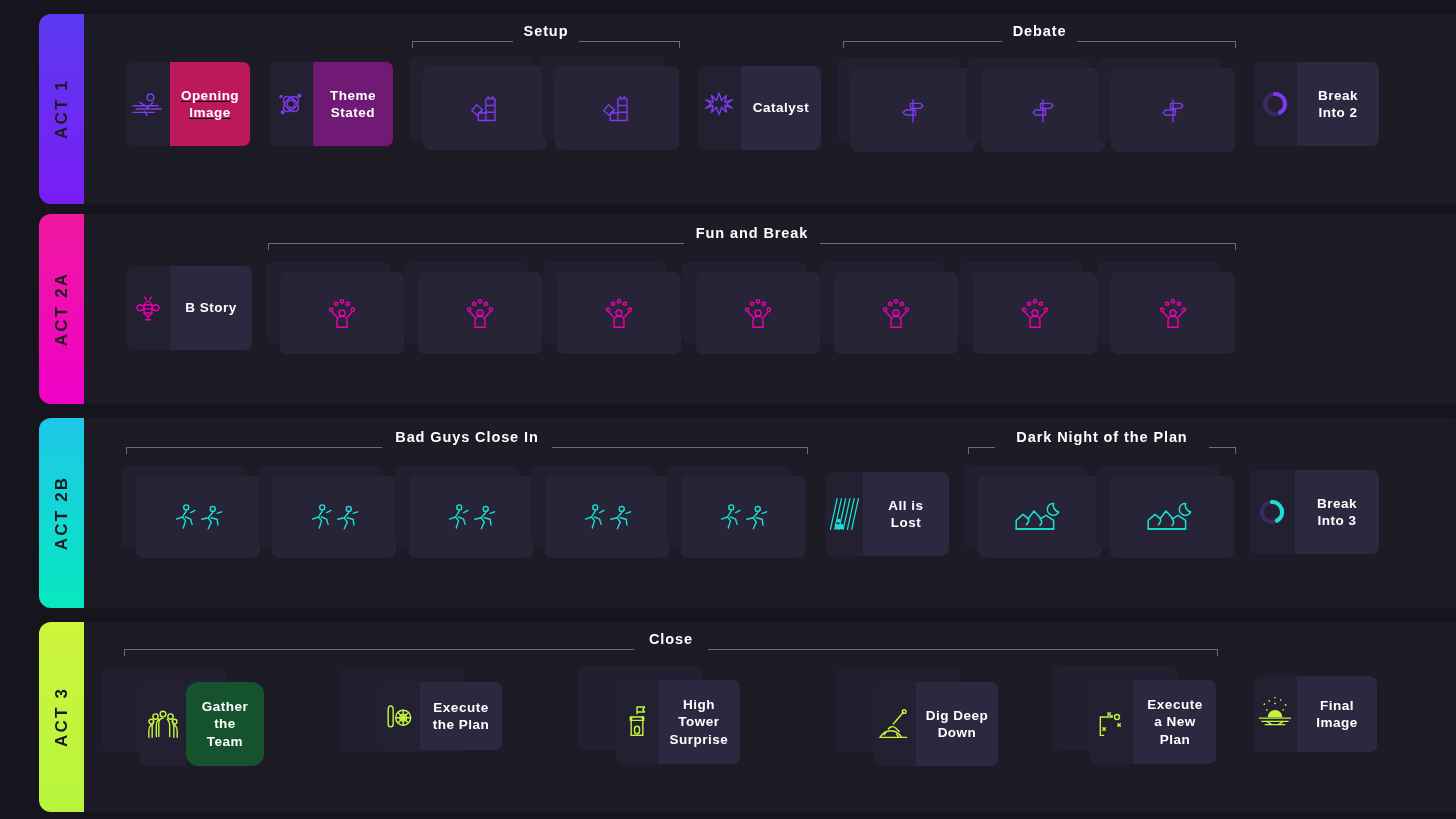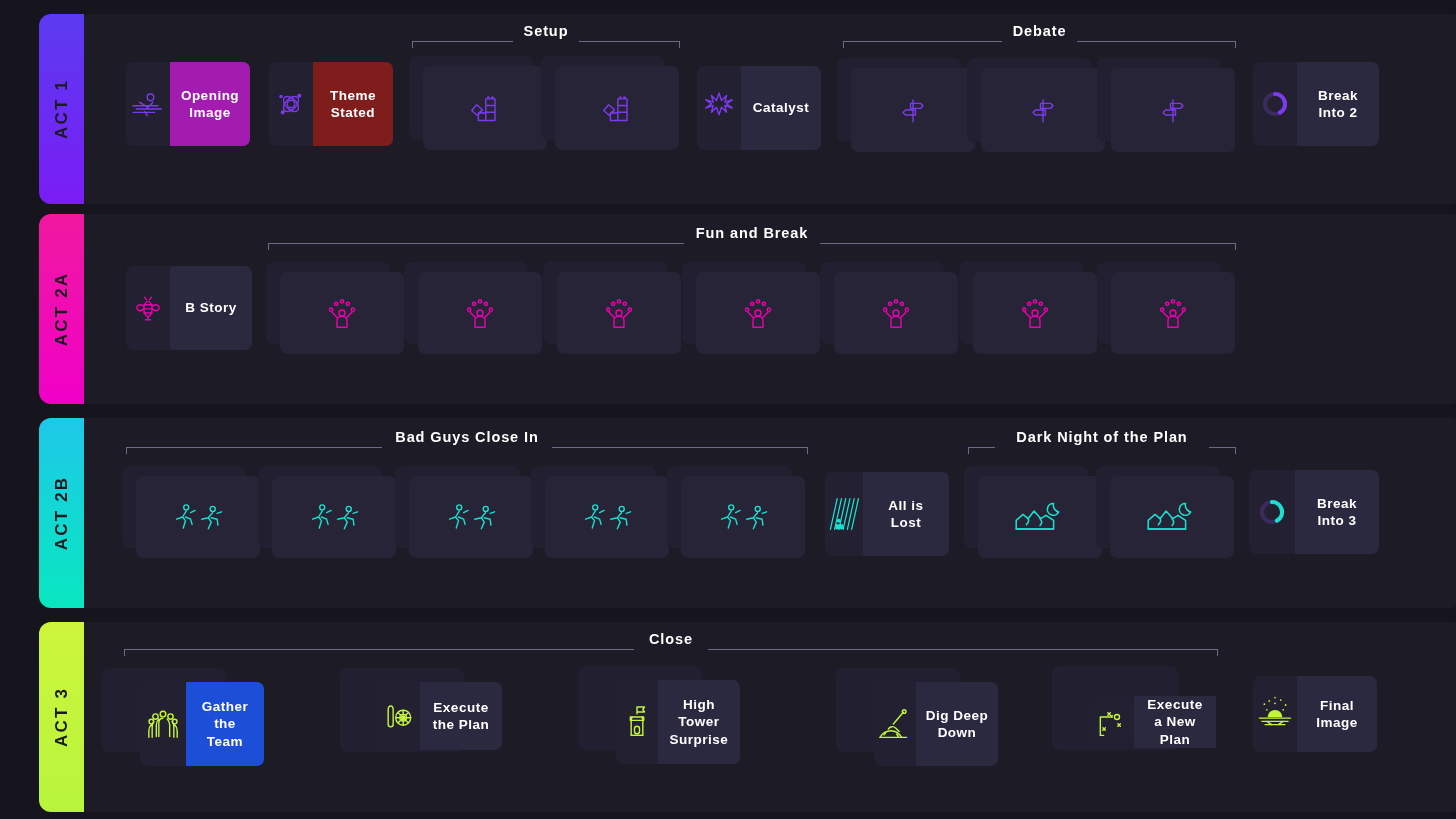--- a/index.html
+++ b/index.html
@@ -99,36 +99,36 @@
       <div class="tick" style="left: 0px; background: rgb(110, 106, 134);"></div>
       <div class="tick" style="right: 0px; background: rgb(110, 106, 134);"></div>
     </div>
     <div class="card" style="left: 126px; top: 62px; width: 124px; height: 84px;">
       <div class="icon-pane" style="width: 44px; background: rgb(34, 32, 49);">
         <svg width="40" height="40" viewBox="0 0 48 48" fill="none" stroke="#7c3aed" stroke-width="1.7" stroke-linecap="round" stroke-linejoin="round">
           <circle cx="27" cy="16" r="4"></circle>
           <path d="M6 26h30M10 30h30M6 34h26M14 22l10 6M30 22l-8 8M20 33l3 5"></path>
         </svg>
       </div>
-      <div class="label-pane" style="background: #a21caf;">
+      <div class="label-pane" style="background: #be185d; text-decoration: underline;">
         <span>Opening Image</span>
       </div>
     </div>
     <div class="card" style="left: 269px; top: 62px; width: 124px; height: 84px;">
       <div class="icon-pane" style="width: 44px; background: rgb(34, 32, 49);">
         <svg width="40" height="40" viewBox="0 0 48 48" fill="none" stroke="#7c3aed" stroke-width="1.7" stroke-linecap="round" stroke-linejoin="round">
           <circle cx="24" cy="24" r="4.5"></circle>
           <ellipse cx="24" cy="24" rx="11" ry="6.5" transform="rotate(45 24 24)"></ellipse>
           <ellipse cx="24" cy="24" rx="11" ry="6.5" transform="rotate(-45 24 24)"></ellipse>
           <circle cx="34" cy="14" r="1.6" fill="#7c3aed"></circle>
           <circle cx="14" cy="34" r="1.6" fill="#7c3aed"></circle>
           <circle cx="12" cy="15" r="1.3" fill="#7c3aed"></circle>
         </svg>
       </div>
-      <div class="label-pane" style="background: #7f1d1d;">
+      <div class="label-pane" style="background: #701a75;">
         <span>Theme Stated</span>
       </div>
     </div>
     <div class="ghost" style="left: 409px; top: 56px; width: 124px; height: 84px;"></div>
     <div class="card plain" style="left: 423px; top: 66px; width: 124px; height: 84px;">
       <div class="icon-only">
         <svg width="40" height="40" viewBox="0 0 48 48" fill="none" stroke="#7c3aed" stroke-width="1.7" stroke-linecap="round" stroke-linejoin="round">
           <path d="M25 13h11v26H25zM25 13v5M25 21h11M25 29h11M16 30h9v9h-9z"></path>
           <path d="M14 20l7 6-6 7-7-6z"></path>
           <path d="M27 12c0-1.5 2-1.5 2 0M32 12c0-1.5 2-1.5 2 0M18 29c0-1.5 2-1.5 2 0"></path>
@@ -466,21 +466,21 @@
       <div class="icon-pane" style="width: 46px; background: rgb(34, 32, 49);">
         <svg width="40" height="40" viewBox="0 0 48 48" fill="none" stroke="#c4f53c" stroke-width="1.7" stroke-linecap="round" stroke-linejoin="round">
           <circle cx="24" cy="12" r="3.4"></circle>
           <circle cx="15" cy="15" r="3.2"></circle>
           <circle cx="33" cy="15" r="3.2"></circle>
           <circle cx="10" cy="21" r="2.8"></circle>
           <circle cx="38" cy="21" r="2.8"></circle>
           <path d="M19 18c-2 2-3 4-3 7v14M29 18c2 2 3 4 3 7v14M24 17c-3 0-5 2-5 6v16M10 25c-2 2-3 4-3 7v8M38 25c2 2 3 4 3 7v8M13 21c-2 2-2 5-2 8v11M35 21c2 2 2 5 2 8v11"></path>
         </svg>
       </div>
-      <div class="label-pane" style="background: #1d4ed8;">
+      <div class="label-pane" style="background: #14532d; border-radius: 12px;">
         <span>Gather the Team</span>
       </div>
     </div>
     <div class="ghost" style="left: 340px; top: 668px; width: 124px; height: 84px;"></div>
     <div class="card" style="left: 378px; top: 682px; width: 124px; height: 68px;">
       <div class="icon-pane" style="width: 42px; background: rgb(34, 32, 49);">
         <svg width="40" height="40" viewBox="0 0 48 48" fill="none" stroke="#c4f53c" stroke-width="1.7" stroke-linecap="round" stroke-linejoin="round">
           <circle cx="29" cy="26" r="9"></circle>
           <circle cx="29" cy="26" r="4"></circle>
           <path d="M29 17v18M20 26h18M23 20l12 12M35 20L23 32"></path>
@@ -517,21 +517,21 @@
           <path d="M6 40c3-5 8-8 13-8M19 32c5 0 10 3 13 8"></path>
           <path d="M6 40h32"></path>
           <path d="M11 37l2-3M26 36l2 3"></path>
         </svg>
       </div>
       <div class="label-pane" style="background: rgb(43, 41, 64);">
         <span>Dig Deep Down</span>
       </div>
     </div>
     <div class="ghost" style="left: 1052px; top: 666px; width: 126px; height: 84px;"></div>
-    <div class="card" style="left: 1090px; top: 680px; width: 126px; height: 84px; align-items: center;">
+    <div class="card" style="left: 1090px; top: 680px; width: 126px; height: 84px;">
       <div class="icon-pane" style="width: 44px; background: rgb(34, 32, 49);">
         <svg width="40" height="40" viewBox="0 0 48 48" fill="none" stroke="#c4f53c" stroke-width="1.7" stroke-linecap="round" stroke-linejoin="round">
           <path d="M10 40V18h14"></path>
           <path d="M10 40h4"></path>
           <circle cx="30" cy="18" r="3"></circle>
           <path d="M24 18v-2"></path>
           <path d="M19 13l3 3M22 13l-3 3"></path>
           <path d="M13 31l3 3M16 31l-3 3"></path>
           <path d="M31 26l3 3M34 26l-3 3"></path>
         </svg>

